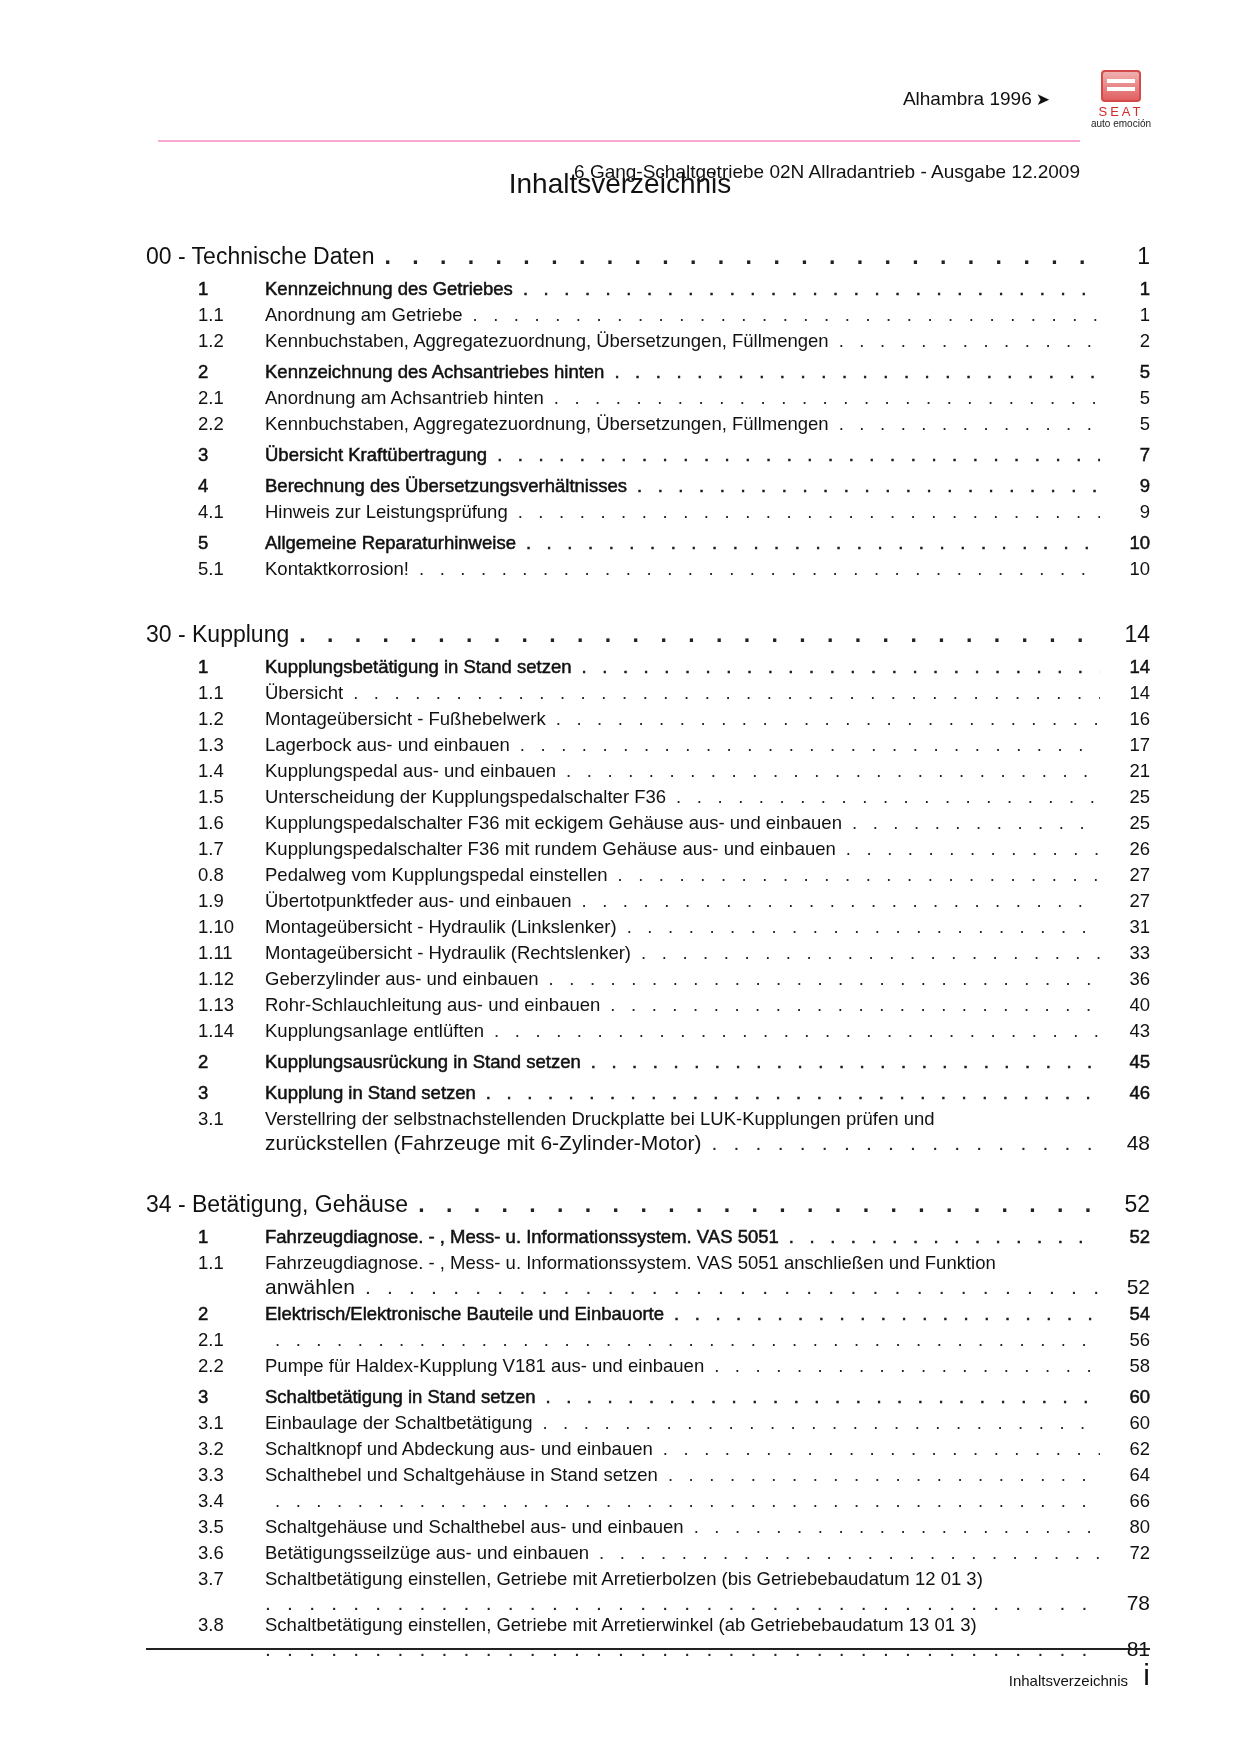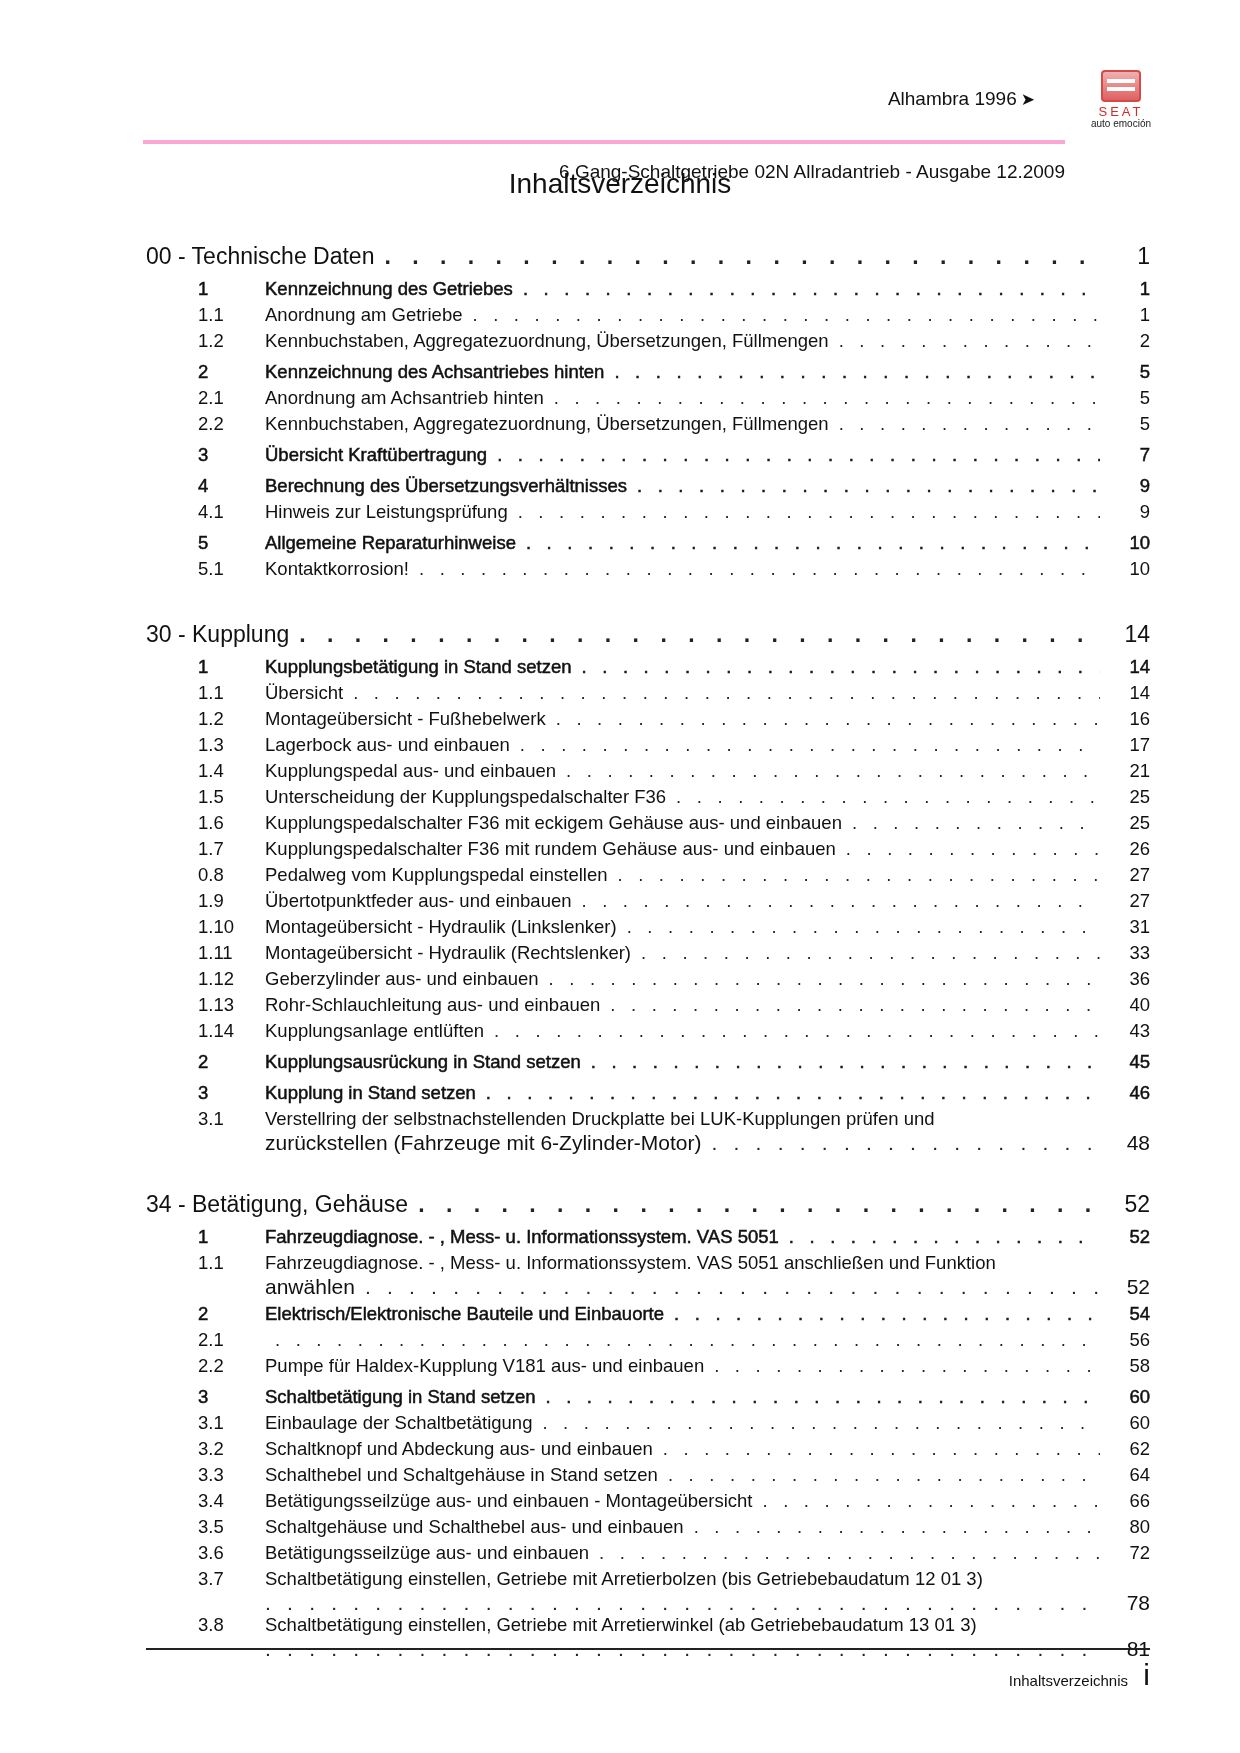--- a/index.html
+++ b/index.html
@@ -1,19 +1,19 @@
 <!DOCTYPE html>
 <html><head>
 <meta charset="utf-8">
 <style>
   html, body { margin: 0; padding: 0; background: #ffffff; }
   body { width: 1240px; height: 1753px; position: relative; overflow: hidden;
          font-family: "Liberation Sans", sans-serif; color: #111; }
-  .header { position: absolute; left: 143px; top: 86px; width: 922px; height: 54px;
-            border-bottom: 4px solid #f9a8d4; }
+  .header { position: absolute; left: 158px; top: 86px; width: 922px; height: 54px;
+            border-bottom: 2px solid #f9a8d4; }
   .header-line1 { position: absolute; right: 30px; top: 2px; font-size: 19px; }
   .header-line1 .arrow { font-size: 17px; margin-left: 4px; }
   .header-line2 { position: absolute; right: 0; top: 27px; font-size: 19px; margin-top: 48px; }
   .logo { position: absolute; left: 1075px; top: 70px; width: 92px; height: 66px; text-align: center; }
   .logo-mark { width: 36px; height: 28px; margin: 0 auto; border: 2px solid #d24a4a; border-radius: 4px;
                background: linear-gradient(#f0b0b0,#e06060); position: relative; }
   .logo-mark::before, .logo-mark::after { content: ""; position: absolute; left: 4px; right: 4px; height: 4px; background:#fff; }
   .logo-mark::before { top: 7px; } .logo-mark::after { top: 15px; }
   .logo-name { color: #d42a2a; font-weight: normal; font-size: 13px; letter-spacing: 3px; margin-top: 2px; }
   .logo-tag { font-size: 10px; color: #222; margin-top: -1px; }
@@ -303,21 +303,20 @@
       <span class="pg">62</span>
     </div>
     <div class="row">
       <span class="num">3.3</span>
       <span class="txt">Schalthebel und Schaltgehäuse in Stand setzen</span>
       <span class="dots"> . . . . . . . . . . . . . . . . . . . . . . . . . . . . . . . . . . . . . . . . . . . . . . . . . . . . . . . . . . . . . . . . . . . . . . . . . . . . . . . . . . . . . . . . . . . . . . . . . . . . . . . . . . . . . . . . . . . . . . . . .</span>
       <span class="pg">64</span>
     </div>
     <div class="row">
       <span class="num">3.4</span>
-      <span class="txt">Betätigungsseilzüge aus- und einbauen - Montageübersicht</span>
       <span class="dots"> . . . . . . . . . . . . . . . . . . . . . . . . . . . . . . . . . . . . . . . . . . . . . . . . . . . . . . . . . . . . . . . . . . . . . . . . . . . . . . . . . . . . . . . . . . . . . . . . . . . . . . . . . . . . . . . . . . . . . . . . .</span>
       <span class="pg">66</span>
     </div>
     <div class="row">
       <span class="num">3.5</span>
       <span class="txt">Schaltgehäuse und Schalthebel aus- und einbauen</span>
       <span class="dots"> . . . . . . . . . . . . . . . . . . . . . . . . . . . . . . . . . . . . . . . . . . . . . . . . . . . . . . . . . . . . . . . . . . . . . . . . . . . . . . . . . . . . . . . . . . . . . . . . . . . . . . . . . . . . . . . . . . . . . . . . .</span>
       <span class="pg">80</span>
     </div>
     <div class="row">

